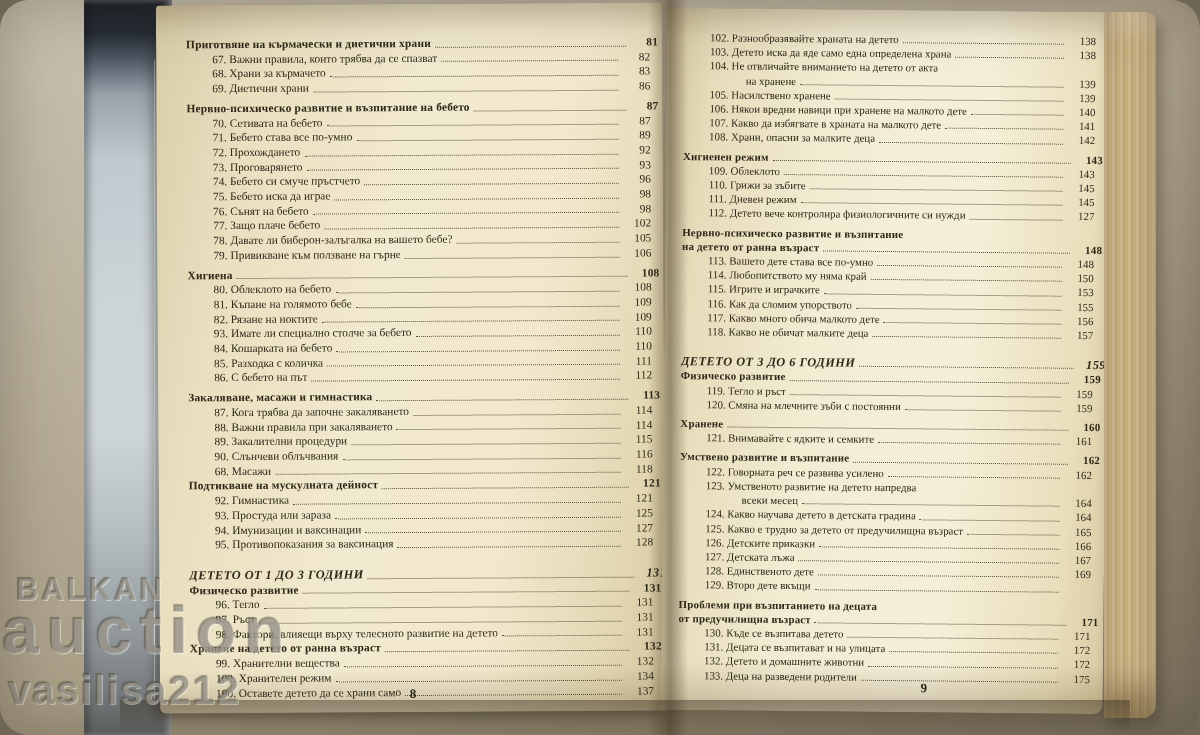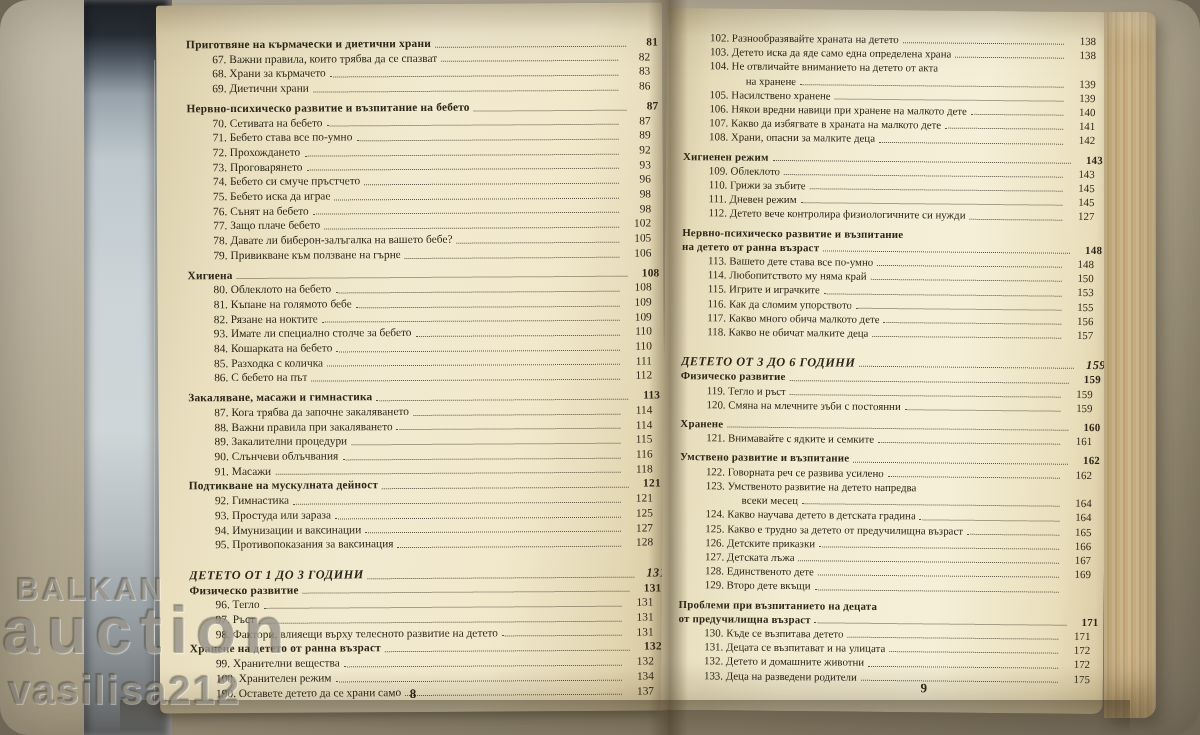--- a/index.html
+++ b/index.html
@@ -209,21 +209,21 @@
           <span class="lbl">89. Закалителни процедури</span>
           <span class="leader"></span>
           <span class="pg">115</span>
         </div>
         <div class="row e">
           <span class="lbl">90. Слънчеви облъчвания</span>
           <span class="leader"></span>
           <span class="pg">116</span>
         </div>
         <div class="row e">
-          <span class="lbl">91. Масажи</span>
+          <span class="lbl">68. Масажи</span>
           <span class="leader"></span>
           <span class="pg">118</span>
         </div>
         <div class="row h">
           <span class="lbl">Подтикване на мускулната дейност</span>
           <span class="leader"></span>
           <span class="pg">121</span>
         </div>
         <div class="row e">
           <span class="lbl">92. Гимнастика</span>

